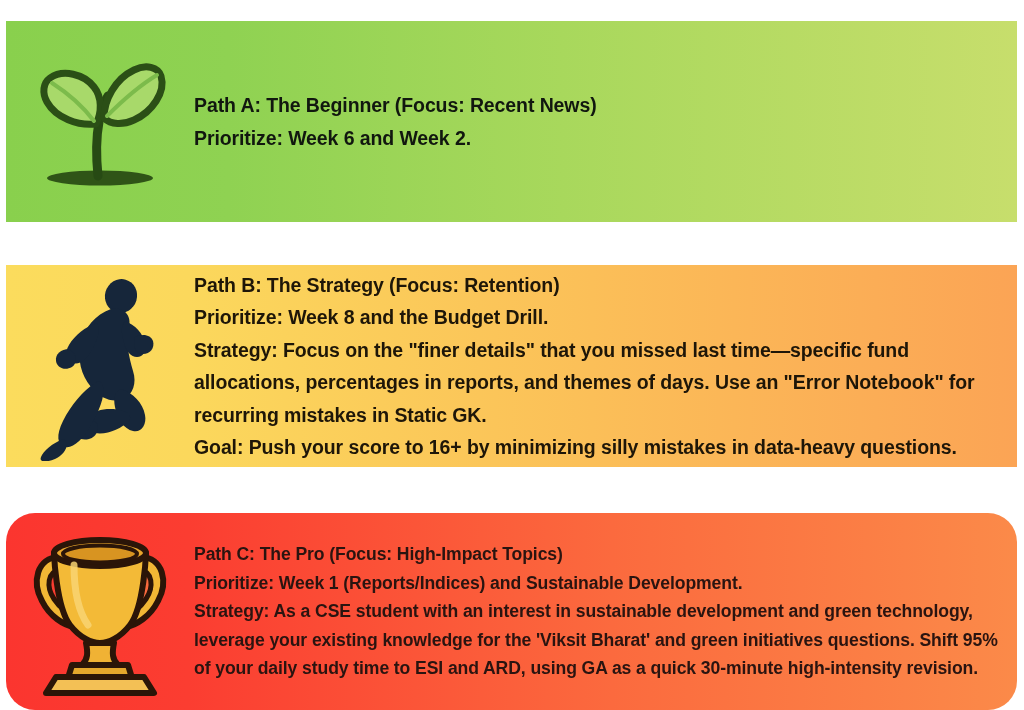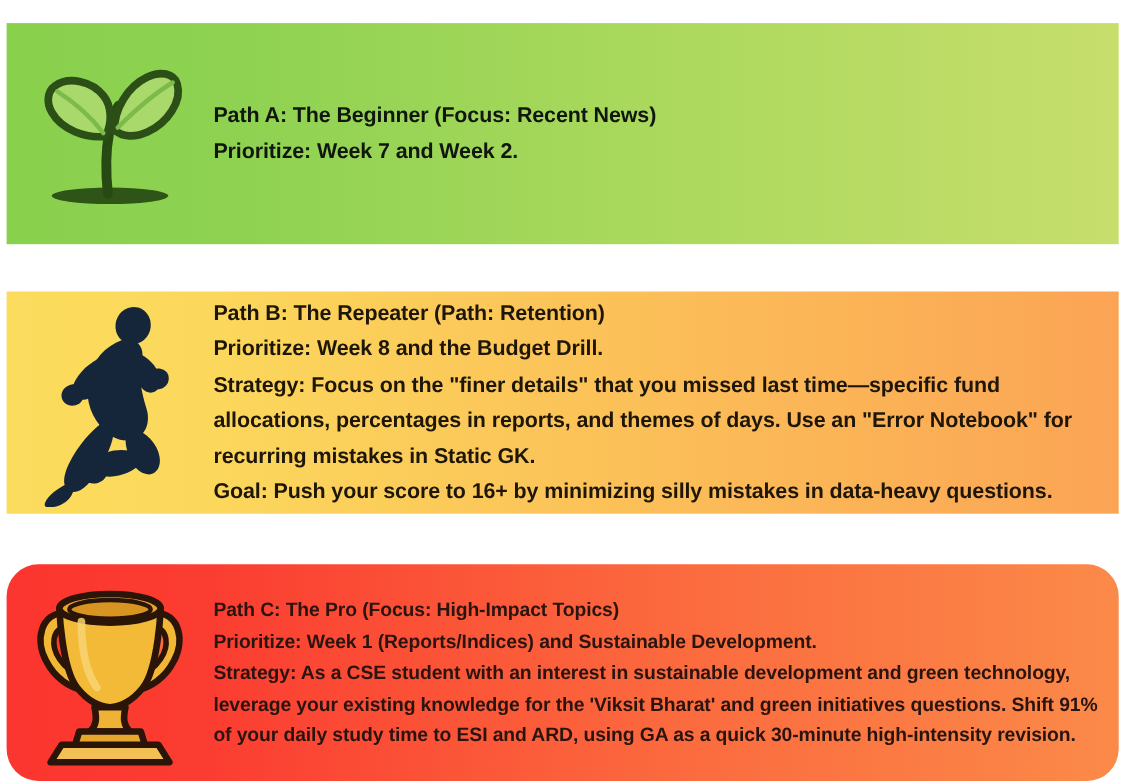--- a/index.html
+++ b/index.html
@@ -88,21 +88,21 @@
 
         <path d="M76 72 C58 74 36 66 27 50 C22 41 23 31 30 26 C43 17 64 22 74 35 C82 45 82 60 76 72 Z" fill="#a8d96a" stroke="#2b4f16" stroke-width="7" stroke-linejoin="round"></path>
         <path d="M32 31 C46 40 62 53 74 69" stroke="#7cbb4b" stroke-width="4" fill="none" stroke-linecap="round"></path>
 
         <path d="M84 66 C84 48 95 27 114 18 C126 12 138 15 141 24 C146 40 132 60 114 68 C103 73 91 73 84 66 Z" fill="#a8d96a" stroke="#2b4f16" stroke-width="7" stroke-linejoin="round"></path>
         <path d="M137 23 C122 32 103 48 87 64" stroke="#7cbb4b" stroke-width="4" fill="none" stroke-linecap="round"></path>
       </svg>
     </div>
     <div class="panel-body">
       <div class="panel-line">Path A: The Beginner (Focus: Recent News)</div>
-      <div class="panel-line">Prioritize: Week 7 and Week 2.</div>
+      <div class="panel-line">Prioritize: Week 6 and Week 2.</div>
     </div>
   </div>
 
   <div class="panel" id="panel-b" style="background: linear-gradient(to right, #fbdc5d 0%, #fbd85c 18%, #fbbf58 58%, #fba455 100%);">
     <div class="panel-icon">
       <svg class="icon-svg" width="150" height="190" viewBox="0 0 150 190" aria-hidden="true">
         <g fill="#16263a">
 
           <ellipse cx="96" cy="25" rx="16" ry="17" transform="rotate(16 96 25)"></ellipse>
 
@@ -123,21 +123,21 @@
                    C70 138 86 136 98 140 C104 142 107 146 104 150 Z"></path>
           <path d="M70 150 C62 150 54 154 52 160 C50 166 56 170 64 168 C72 166 76 156 70 150 Z"></path>
 
           <path d="M70 112 C58 120 46 134 38 150 C31 164 32 174 40 176
                    C48 178 58 168 66 154 C74 140 80 126 78 116 C77 110 74 109 70 112 Z"></path>
           <path d="M38 168 C28 172 18 180 16 186 C14 191 20 192 30 188 C40 184 46 172 38 168 Z"></path>
         </g>
       </svg>
     </div>
     <div class="panel-body">
-      <div class="panel-line">Path B: The Repeater (Path: Retention)</div>
+      <div class="panel-line">Path B: The Strategy (Focus: Retention)</div>
       <div class="panel-line">Prioritize: Week 8 and the Budget Drill.</div>
       <div class="panel-line">Strategy: Focus on the "finer details" that you missed last time—specific fund allocations, percentages in reports, and themes of days. Use an "Error Notebook" for recurring mistakes in Static GK.</div>
       <div class="panel-line">Goal: Push your score to 16+ by minimizing silly mistakes in data-heavy questions.</div>
     </div>
   </div>
 
   <div class="panel" id="panel-c" style="background: linear-gradient(to right, #fb352f 0%, #fb3d31 18%, #fb6a3e 60%, #fb8a49 100%); border-radius: 29px;">
     <div class="panel-icon">
       <svg class="icon-svg" width="160" height="170" viewBox="0 0 160 170" aria-hidden="true">
         <g stroke="#2b1508" stroke-width="6" stroke-linejoin="round" stroke-linecap="round">
@@ -162,17 +162,17 @@
 
           <path d="M36 150 L124 150 L134 166 L26 166 Z" fill="#f3c055"></path>
         </g>
 
         <path d="M54 38 C54 62 58 84 68 98" stroke="#f8d472" stroke-width="7" fill="none" stroke-linecap="round" opacity="0.85"></path>
       </svg>
     </div>
     <div class="panel-body">
       <div class="panel-line">Path C: The Pro (Focus: High-Impact Topics)</div>
       <div class="panel-line">Prioritize: Week 1 (Reports/Indices) and Sustainable Development.</div>
-      <div class="panel-line">Strategy: As a CSE student with an interest in sustainable development and green technology, leverage your existing knowledge for the 'Viksit Bharat' and green initiatives questions. Shift 91% of your daily study time to ESI and ARD, using GA as a quick 30-minute high-intensity revision.</div>
+      <div class="panel-line">Strategy: As a CSE student with an interest in sustainable development and green technology, leverage your existing knowledge for the 'Viksit Bharat' and green initiatives questions. Shift 95% of your daily study time to ESI and ARD, using GA as a quick 30-minute high-intensity revision.</div>
     </div>
   </div>
 
 </div>
 
 </body></html>

